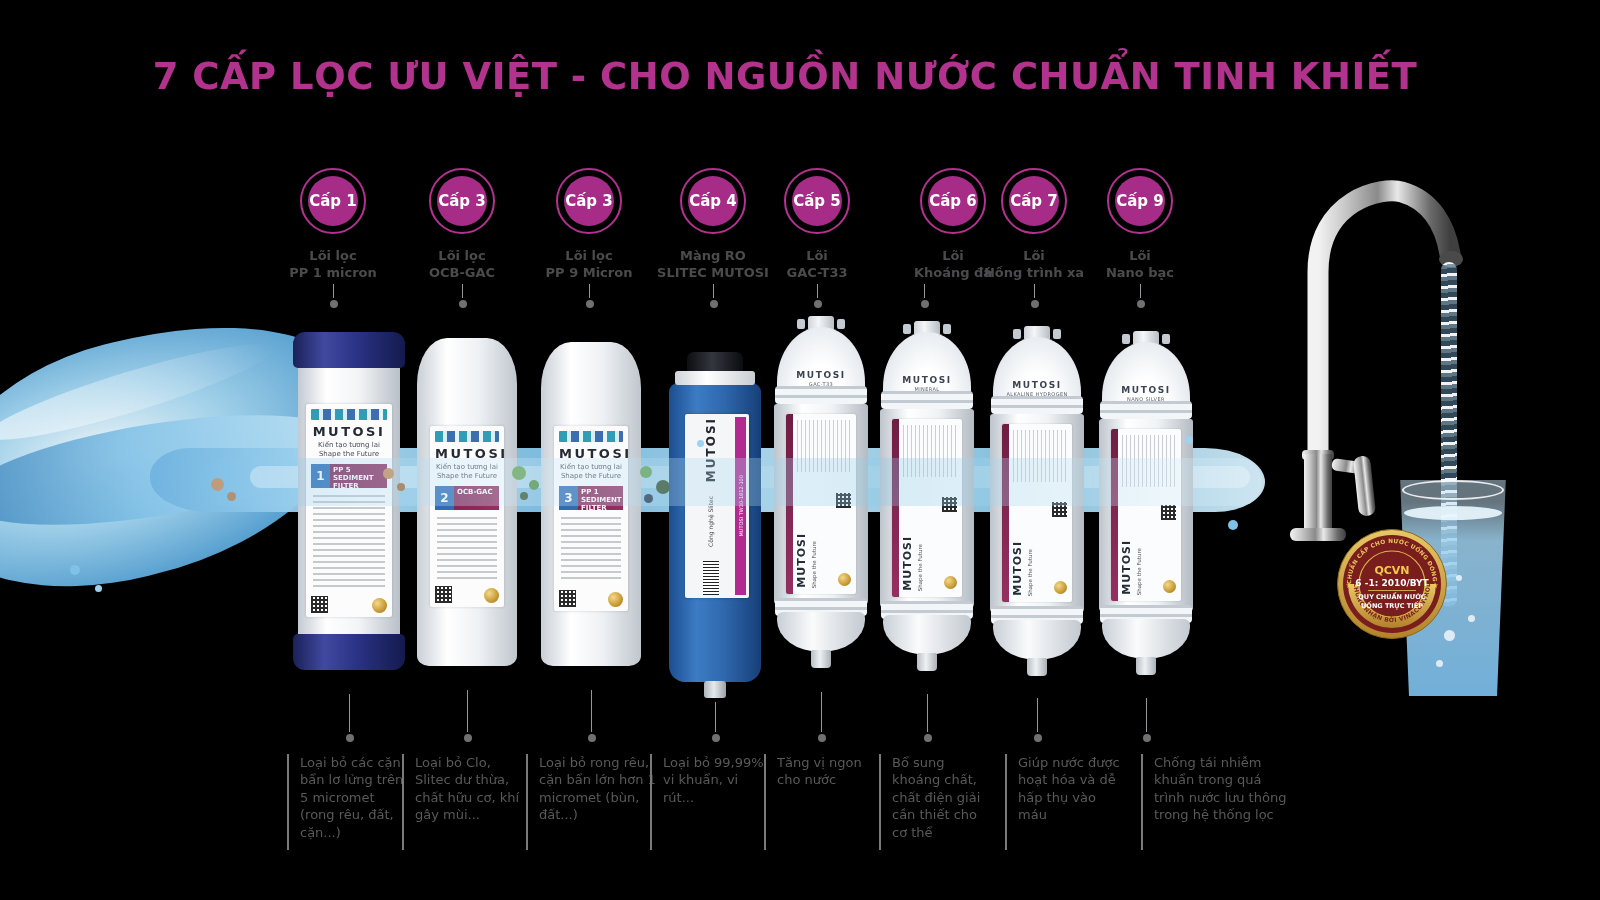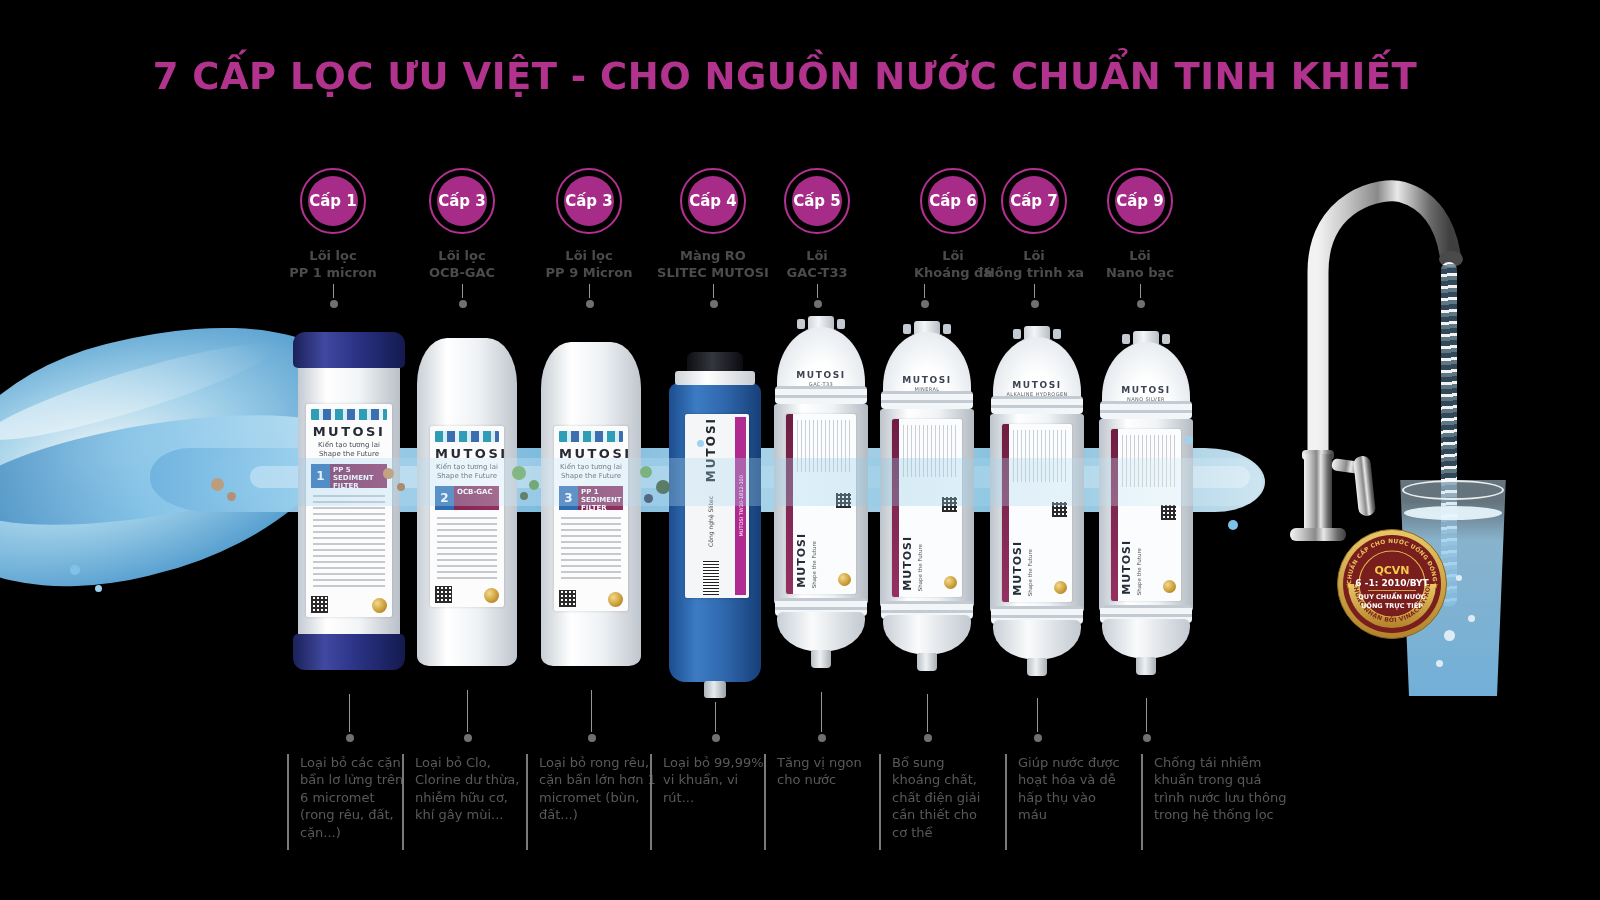--- a/index.html
+++ b/index.html
@@ -486,22 +486,22 @@
 
   <div class="conn" style="left:349px;top:694px;height:38px"></div>
   <div class="conn" style="left:467px;top:690px;height:42px"></div>
   <div class="conn" style="left:591px;top:690px;height:42px"></div>
   <div class="conn" style="left:715px;top:702px;height:30px"></div>
   <div class="conn" style="left:821px;top:692px;height:40px"></div>
   <div class="conn" style="left:927px;top:694px;height:38px"></div>
   <div class="conn" style="left:1037px;top:698px;height:34px"></div>
   <div class="conn" style="left:1146px;top:698px;height:34px"></div>
 
-  <div class="desc" style="left:287px;width:112px">Loại bỏ các cặn bẩn lơ lửng trên 6 micromet (rong rêu, đất, cặn...)</div>
-  <div class="desc" style="left:402px;width:112px">Loại bỏ Clo, Clorine dư thừa, nhiễm hữu cơ, khí gây mùi...</div>
+  <div class="desc" style="left:287px;width:112px">Loại bỏ các cặn bẩn lơ lửng trên 5 micromet (rong rêu, đất, cặn...)</div>
+  <div class="desc" style="left:402px;width:112px">Loại bỏ Clo, Slitec dư thừa, chất hữu cơ, khí gây mùi...</div>
   <div class="desc" style="left:526px;width:122px">Loại bỏ rong rêu, cặn bẩn lớn hơn 1 micromet (bùn, đất...)</div>
   <div class="desc" style="left:650px;width:110px">Loại bỏ 99,99% vi khuẩn, vi rút...</div>
   <div class="desc" style="left:764px;width:108px">Tăng vị ngon cho nước</div>
   <div class="desc" style="left:1005px;width:110px">Giúp nước được hoạt hóa và dễ hấp thụ vào máu</div>
   <div class="desc" style="left:879px;width:100px">Bổ sung khoáng chất, chất điện giải cần thiết cho cơ thể</div>
   <div class="desc" style="left:1141px;width:135px">Chống tái nhiễm khuẩn trong quá trình nước lưu thông trong hệ thống lọc</div>
 
 </div>
 
 </body></html>

